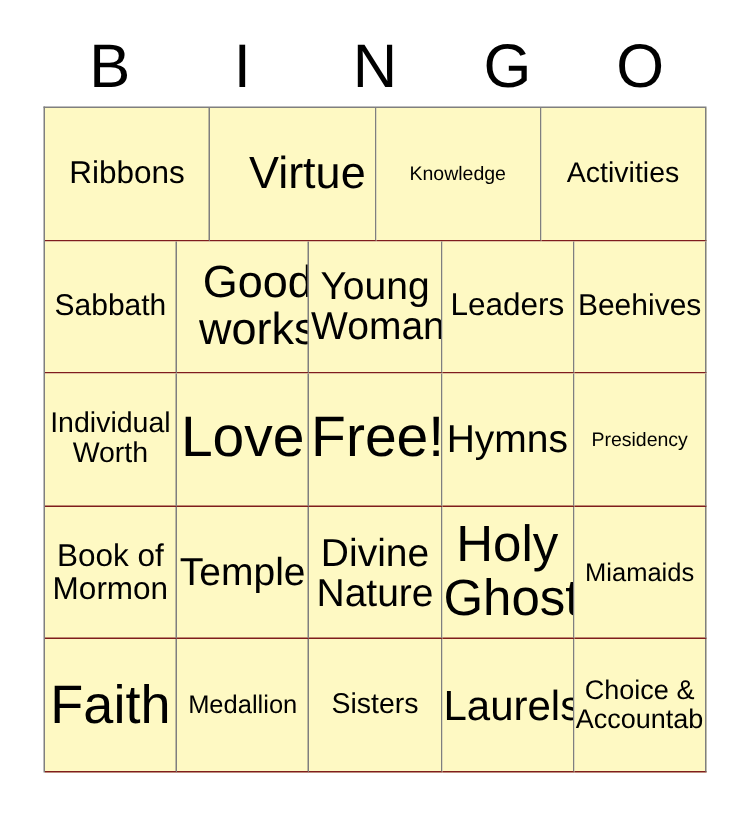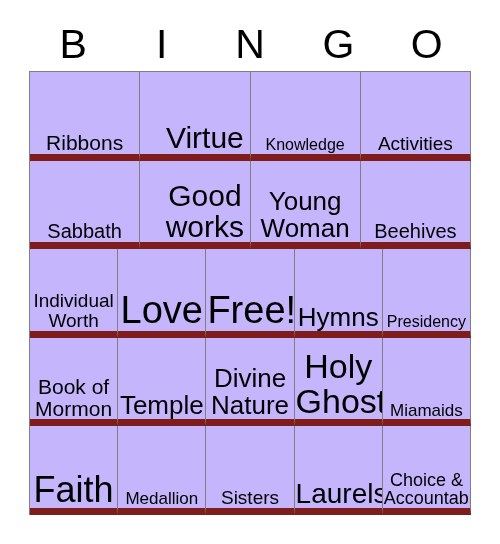--- a/index.html
+++ b/index.html
@@ -59,42 +59,42 @@
   .bingo-row {
     display: flex;
     flex: 1 1 0;
     min-height: 0;
   }
   .bingo-cell {
     flex: 1 1 0;
     min-width: 0;
     box-sizing: border-box;
     border-right: 1px solid #7f7f7f;
-    border-bottom: 7px solid #7f1d1d;
-    display: flex;
-    align-items: flex-end;
+    border-bottom: 1px solid #7f1d1d;
+    display: flex;
+    align-items: center;
     justify-content: center;
     text-align: center;
     overflow: hidden;
-    background: #c4b5fd;
+    background: #fef9c3;
   }
   .bingo-cell .cell-text {
     display: block;
     width: 100%;
     text-align: center;
     line-height: 1.04;
     color: #000000;
     white-space: pre-line;
     padding: 0 1px;
     box-sizing: border-box;
   }
 
   
   .fs-12 { font-size: 18px; }
-  .fs-15 { font-size: 16px; }
+  .fs-15 { font-size: 13px; }
   .fs-17 { font-size: 17px; }
   .fs-19 { font-size: 19px; }
   .fs-20 { font-size: 20px; }
   .fs-21 { font-size: 21px; }
   .fs-26 { font-size: 26px; }
   .fs-28 { font-size: 28px; }
   .fs-29 { font-size: 19px; }
   .fs-30 { font-size: 30px; margin-left: 20px; }
   .fs-34 { font-size: 34px; }
   .fs-36 { font-size: 36px; }
@@ -136,20 +136,23 @@
         </div>
       <div class="bingo-cell">
           <span class="cell-text fs-30">Good
 works</span>
         </div>
       <div class="bingo-cell">
           <span class="cell-text fs-26">Young
 Woman</span>
         </div>
       <div class="bingo-cell">
+          <span class="cell-text fs-21">Leaders</span>
+        </div>
+      <div class="bingo-cell">
           <span class="cell-text fs-20">Beehives</span>
         </div>
     </div>
 
     <div class="bingo-row">
       <div class="bingo-cell">
           <span class="cell-text fs-19">Individual
 Worth</span>
         </div>
       <div class="bingo-cell">

